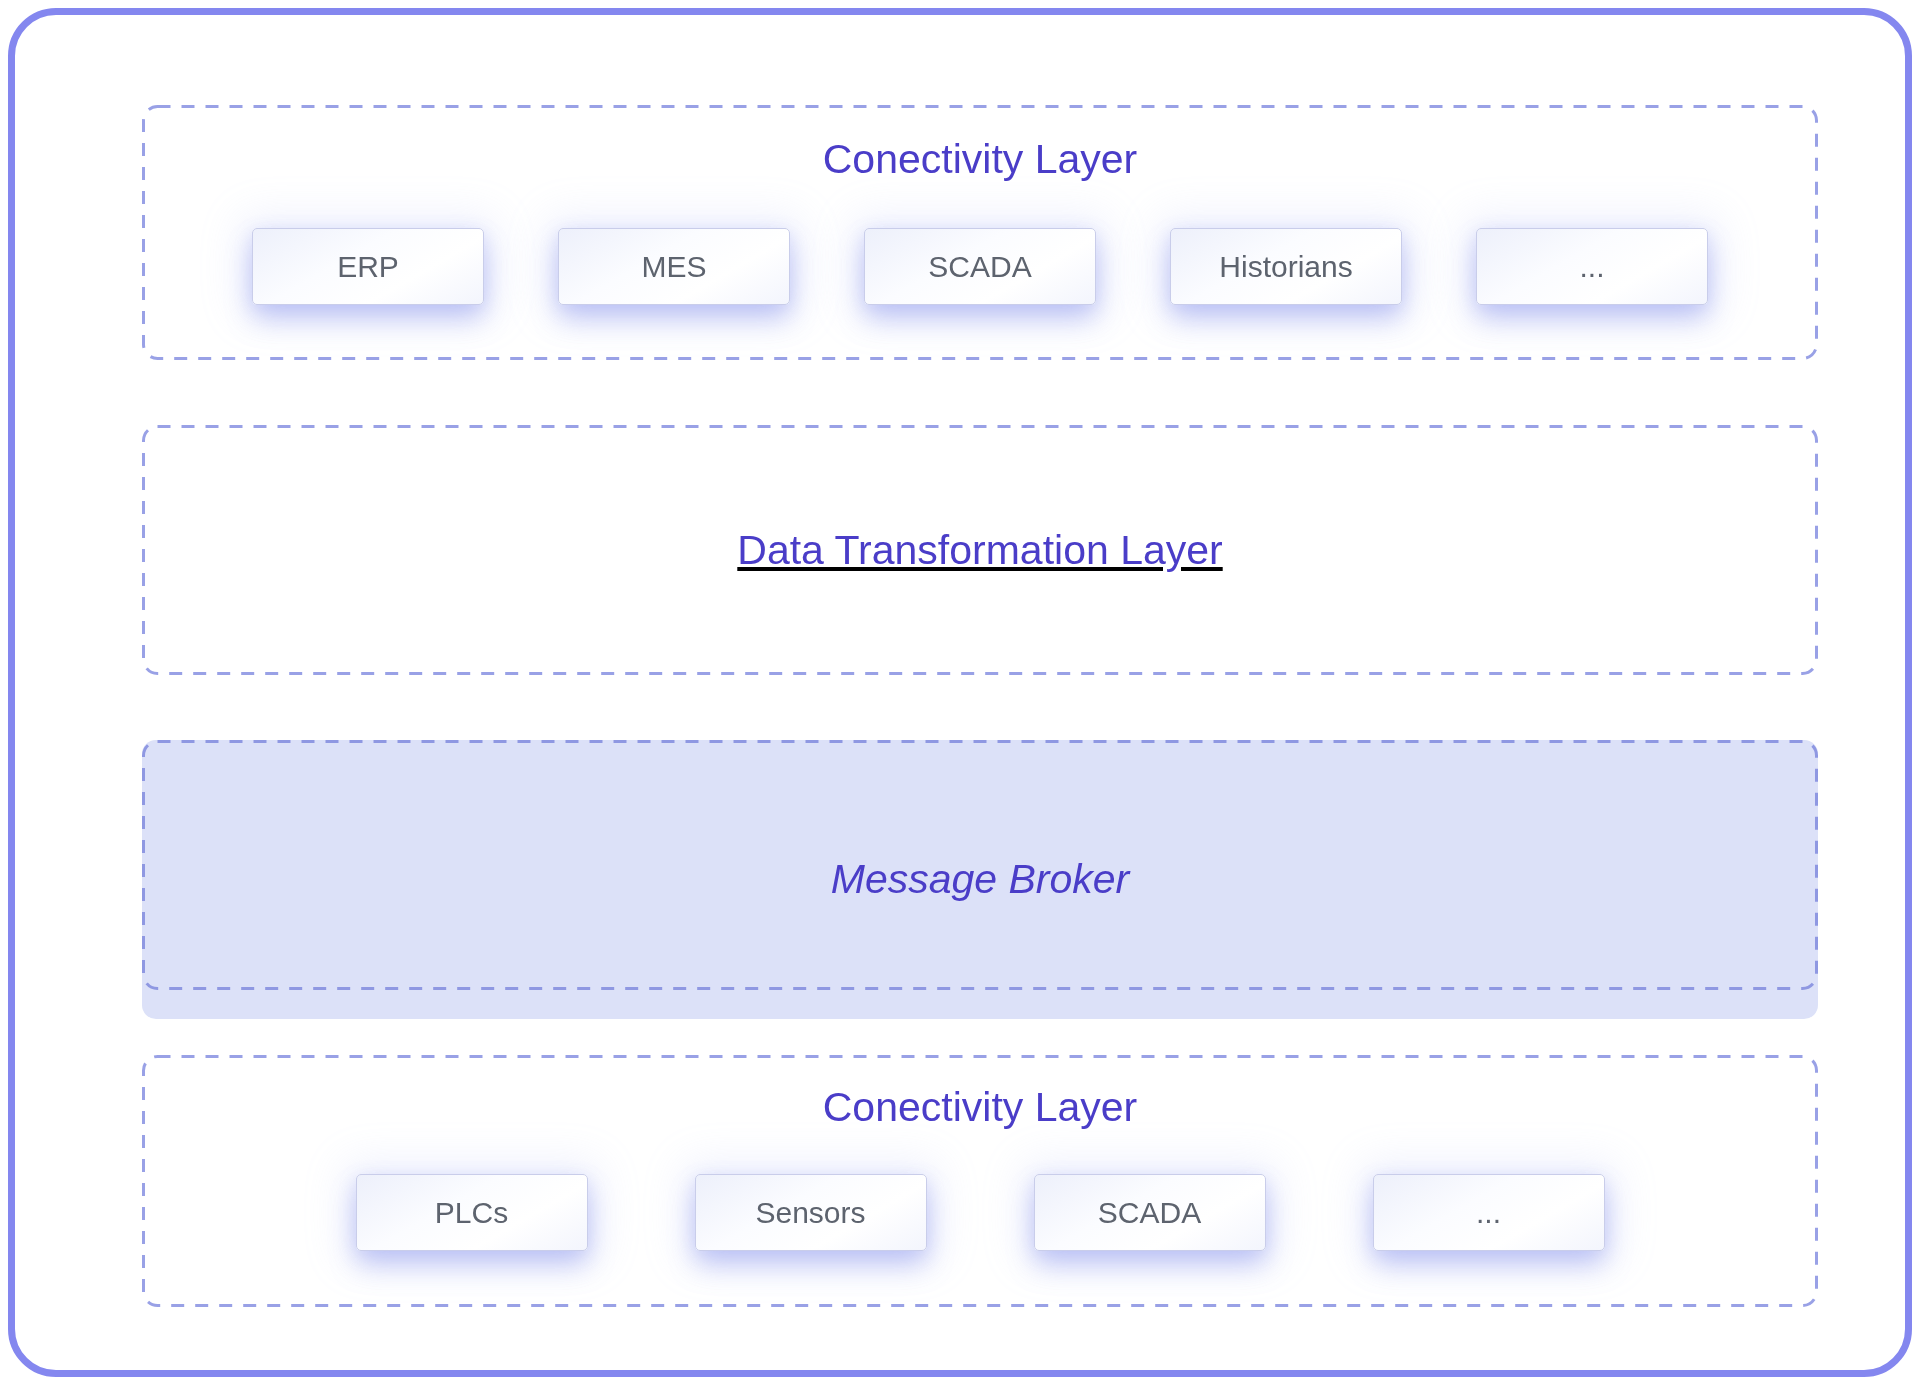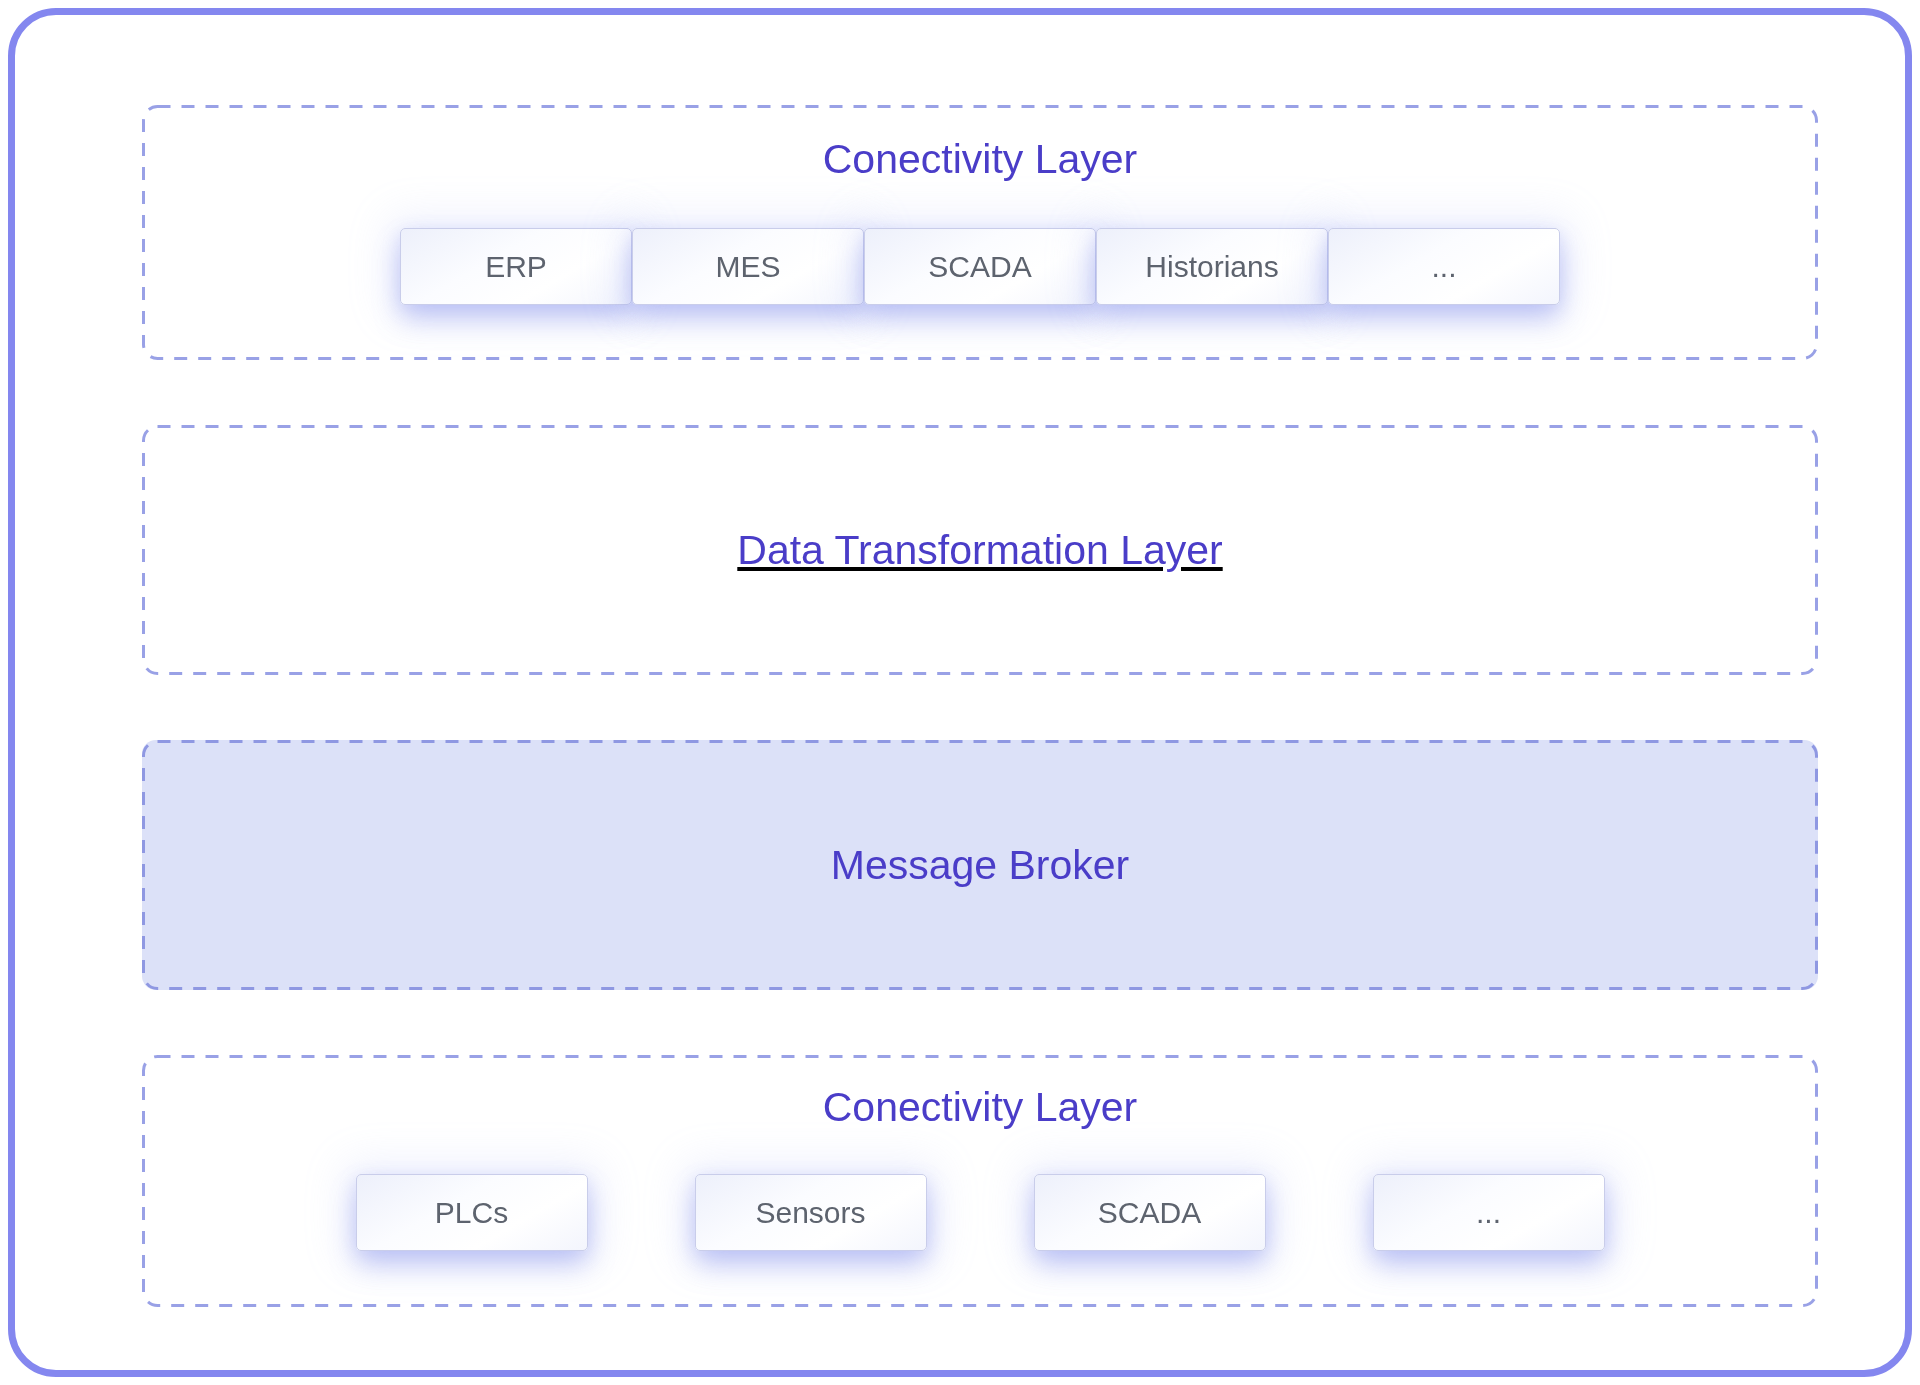--- a/index.html
+++ b/index.html
@@ -36,41 +36,41 @@
     flex-direction: column;
     align-items: center;
   }
   .layer .dash-border {
     position: absolute;
     inset: 0;
     pointer-events: none;
   }
   .layer--s1 { top: 90px;   height: 255px; }
   .layer--s2 { top: 410px;  height: 250px; justify-content: center; text-decoration: underline; }
-  .layer--s3 { top: 725px;  height: 250px; justify-content: center; }
+  .layer--s3 { top: 725px;  height: 279px; justify-content: center; font-style: italic; }
   .layer--s4 { top: 1040px; height: 252px; }
   .layer--highlighted {
     background: var(--broker-fill);
     border-radius: 14px;
   }
   .layer-title {
     font-size: 41px;
     line-height: 49px;
     font-weight: 400;
     color: var(--title-text);
     text-align: center;
     white-space: nowrap;
   }
   .layer--s1 .layer-title { margin-top: 30px; }
   .layer--s4 .layer-title { margin-top: 28px; }
   .node-row {
     display: flex;
     justify-content: center;
   }
-  .layer--s1 .node-row { margin-top: 44px; }
+  .layer--s1 .node-row { margin-top: 44px; gap: 74px; }
   .layer--s4 .node-row { margin-top: 42px; gap: 107px; }
   .node {
     width: 232px;
     height: 77px;
     border: 1px solid var(--node-border);
     border-radius: 5px;
     background: linear-gradient(150deg, #edf0fb 0%, #fbfcff 40%, #ffffff 68%, #f3f5fd 100%);
     box-shadow:
       0 16px 28px -2px rgba(128, 140, 235, 0.40),
       0 4px 18px rgba(150, 160, 240, 0.22),

